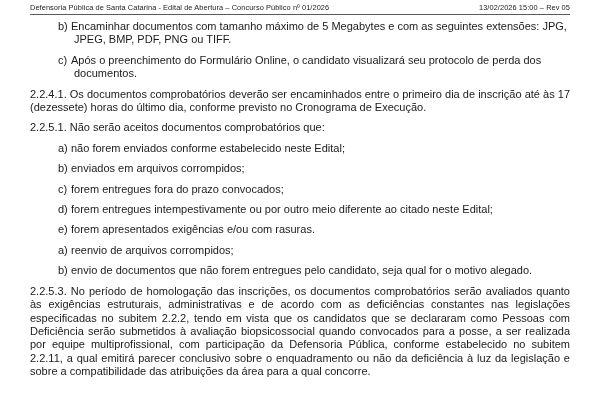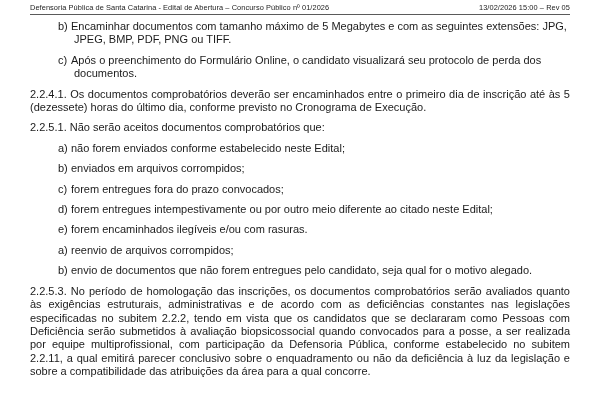--- a/index.html
+++ b/index.html
@@ -81,25 +81,25 @@
 <div class="page">
 
   <div class="doc-header">
     <span class="hdr-left">Defensoria Pública de Santa Catarina - Edital de Abertura – Concurso Público nº 01/2026</span>
     <span class="hdr-right">13/02/2026 15:00 – Rev 05</span>
   </div>
 
   <div class="doc-body">
       <p class="para item"><span class="lbl">b)</span><span>Encaminhar documentos com tamanho máximo de 5 Megabytes e com as seguintes extensões: JPG, JPEG, BMP, PDF, PNG ou TIFF.</span></p>
       <p class="para item"><span class="lbl">c)</span><span>Após o preenchimento do Formulário Online, o candidato visualizará seu protocolo de perda dos documentos.</span></p>
-      <p class="para clause">2.2.4.1. Os documentos comprobatórios deverão ser encaminhados entre o primeiro dia de inscrição até às 5 (dezessete) horas do último dia, conforme previsto no Cronograma de Execução.</p>
+      <p class="para clause">2.2.4.1. Os documentos comprobatórios deverão ser encaminhados entre o primeiro dia de inscrição até às 17 (dezessete) horas do último dia, conforme previsto no Cronograma de Execução.</p>
       <p class="para clause">2.2.5.1. Não serão aceitos documentos comprobatórios que:</p>
       <p class="para item"><span class="lbl">a)</span><span>não forem enviados conforme estabelecido neste Edital;</span></p>
       <p class="para item"><span class="lbl">b)</span><span>enviados em arquivos corrompidos;</span></p>
       <p class="para item"><span class="lbl">c)</span><span>forem entregues fora do prazo convocados;</span></p>
       <p class="para item"><span class="lbl">d)</span><span>forem entregues intempestivamente ou por outro meio diferente ao citado neste Edital;</span></p>
-      <p class="para item"><span class="lbl">e)</span><span>forem encaminhados ilegíveis e/ou com rasuras.</span></p>
+      <p class="para item"><span class="lbl">e)</span><span>forem apresentados exigências e/ou com rasuras.</span></p>
       <p class="para item"><span class="lbl">a)</span><span>reenvio de arquivos corrompidos;</span></p>
       <p class="para item"><span class="lbl">b)</span><span>envio de documentos que não forem entregues pelo candidato, seja qual for o motivo alegado.</span></p>
       <p class="para clause">2.2.5.3. No período de homologação das inscrições, os documentos comprobatórios serão avaliados quanto às exigências estruturais, administrativas e de acordo com as deficiências constantes nas legislações especificadas no subitem 2.2.2, tendo em vista que os candidatos que se declararam como Pessoas com Deficiência serão submetidos à avaliação biopsicossocial quando convocados para a posse, a ser realizada por equipe multiprofissional, com participação da Defensoria Pública, conforme estabelecido no subitem 2.2.11, a qual emitirá parecer conclusivo sobre o enquadramento ou não da deficiência à luz da legislação e sobre a compatibilidade das atribuições da área para a qual concorre.</p>
     </div>
 
 </div>
 
 </body></html>

